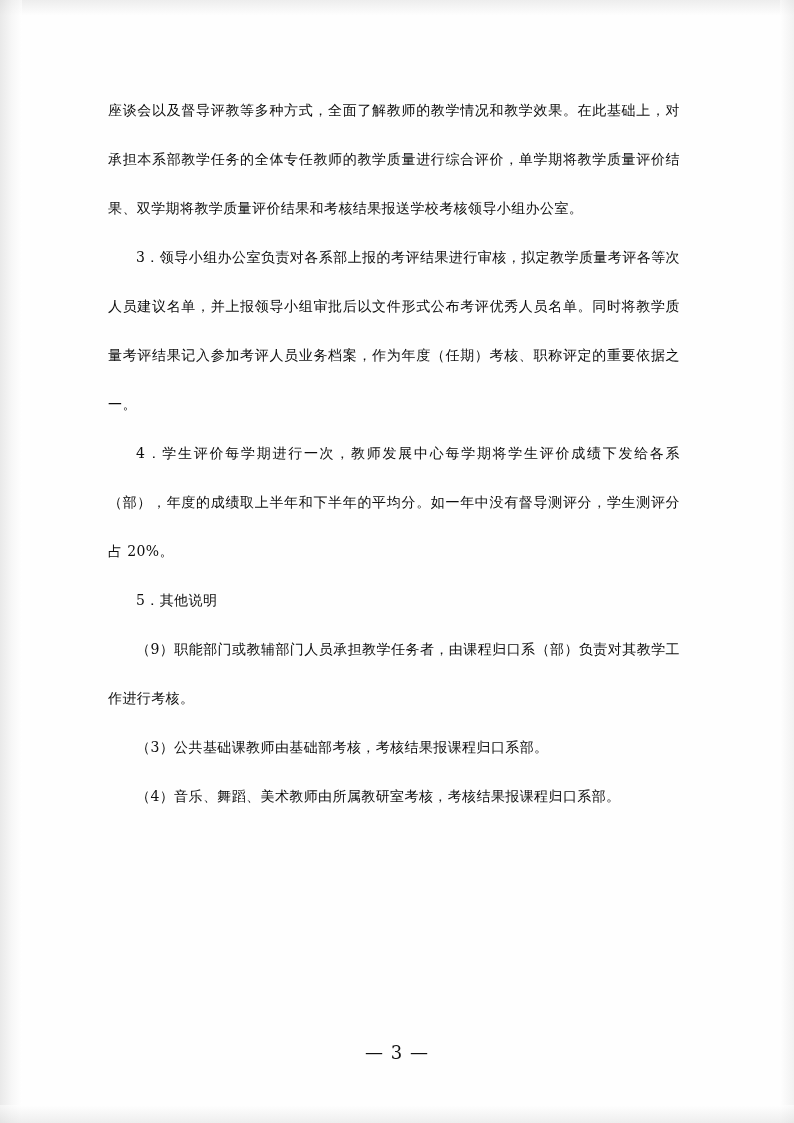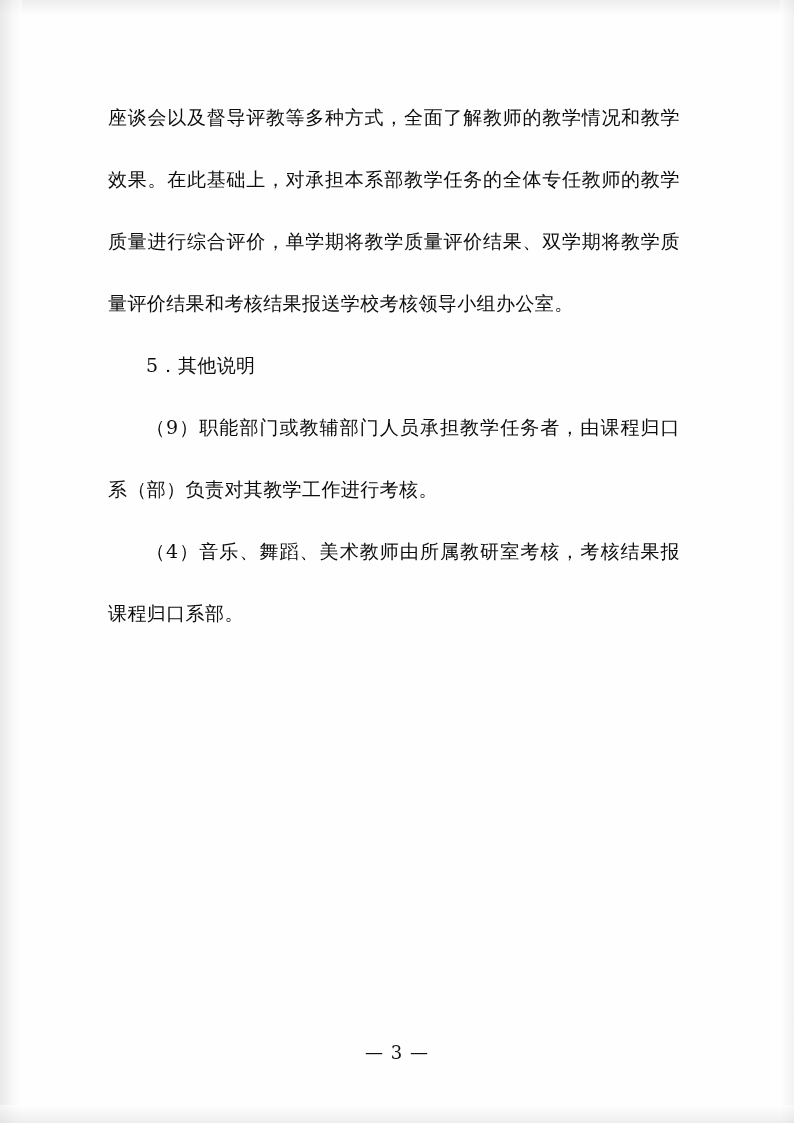--- a/index.html
+++ b/index.html
@@ -53,22 +53,22 @@
     opacity: .45;
   }
   .body-area {
     position: absolute;
     left: 108px;
     top: 86px;
     width: 572px;
   }
   p.para {
     margin: 0 0 0 0;
-    font-size: 19px;
-    line-height: 62px;
+    font-size: 14px;
+    line-height: 49px;
     letter-spacing: 0.4px;
     text-align: justify;
     text-justify: inter-ideograph;
     word-break: break-all;
   }
   p.indent {
     text-indent: 2em;
   }
   .footer {
     position: absolute;
@@ -85,20 +85,23 @@
 <body>
 
 <div class="page">
   <div class="scan-edge-top"></div>
   <div class="scan-edge-left"></div>
   <div class="scan-edge-right"></div>
   <div class="scan-edge-bottom"></div>
 
   <div class="body-area">
     <p class="para">座谈会以及督导评教等多种方式，全面了解教师的教学情况和教学效果。在此基础上，对承担本系部教学任务的全体专任教师的教学质量进行综合评价，单学期将教学质量评价结果、双学期将教学质量评价结果和考核结果报送学校考核领导小组办公室。</p>
+    <p class="para indent">3．领导小组办公室负责对各系部上报的考评结果进行审核，拟定教学质量考评各等次人员建议名单，并上报领导小组审批后以文件形式公布考评优秀人员名单。同时将教学质量考评结果记入参加考评人员业务档案，作为年度（任期）考核、职称评定的重要依据之一。</p>
+    <p class="para indent">4．学生评价每学期进行一次，教师发展中心每学期将学生评价成绩下发给各系（部），年度的成绩取上半年和下半年的平均分。如一年中没有督导测评分，学生测评分占 20%。</p>
     <p class="para indent">5．其他说明</p>
     <p class="para indent">（9）职能部门或教辅部门人员承担教学任务者，由课程归口系（部）负责对其教学工作进行考核。</p>
+    <p class="para indent">（3）公共基础课教师由基础部考核，考核结果报课程归口系部。</p>
     <p class="para indent">（4）音乐、舞蹈、美术教师由所属教研室考核，考核结果报课程归口系部。</p>
 
   </div>
 
   <div class="footer">— 3 —</div>
 </div>
 
 </body></html>

